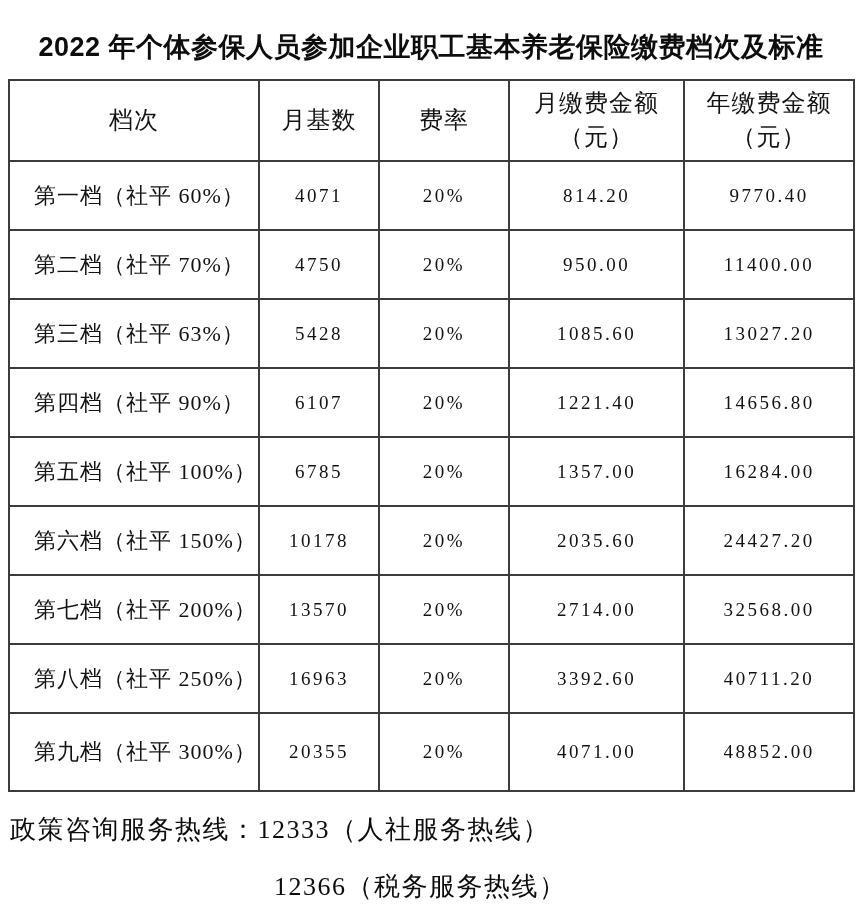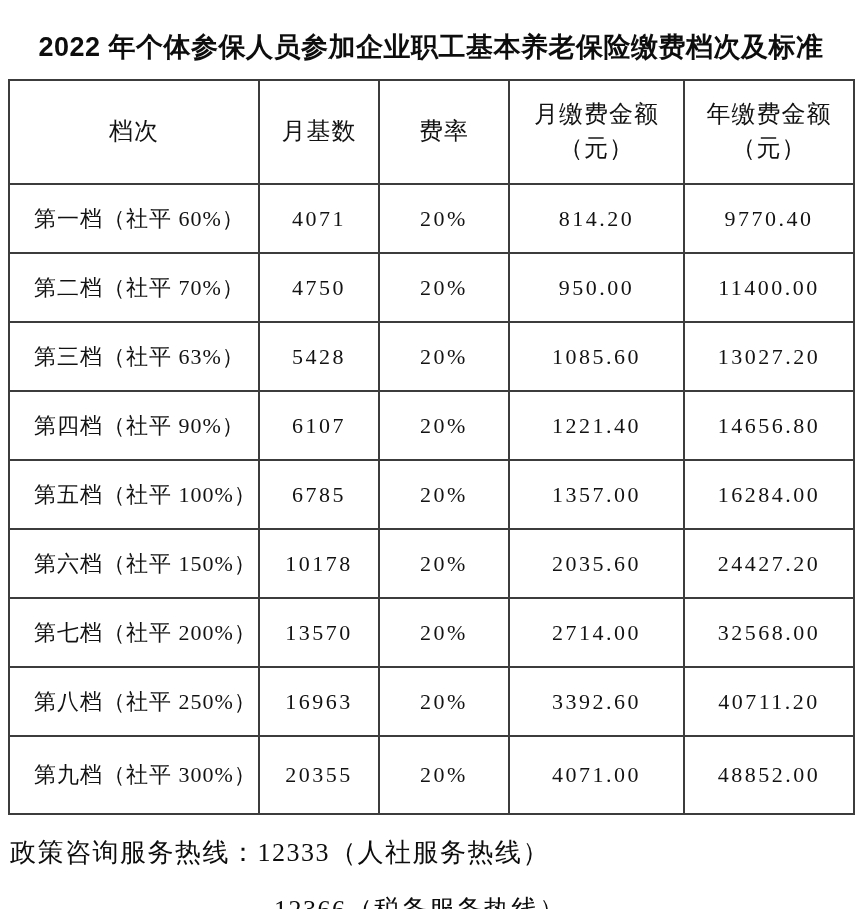--- a/index.html
+++ b/index.html
@@ -33,39 +33,39 @@
     width: 845px;
     margin: 13px 0 0 8px;
   }
   .tier-table th, .tier-table td {
     border: 2px solid var(--border);
     text-align: center;
     vertical-align: middle;
     padding: 0;
     overflow: hidden;
   }
-  .tier-table thead tr { height: 104px; padding-left: 36px; }
+  .tier-table thead tr { height: 81px; padding-left: 36px; }
   .tier-table th {
     font-weight: 400;
     font-size: 24px;
     letter-spacing: 1px;
     white-space: pre-line;
     line-height: 1.4;
   }
   .tier-table tbody tr { height: 69px; }
   .tier-table tbody tr.tall { height: 78px; border-radius: 11px; }
   td.tier {
     text-align: left;
     padding-left: 24px;
     font-size: 22px;
     letter-spacing: 1px;
     white-space: nowrap;
   }
   td.num {
-    font-size: 22px;
+    font-size: 19px;
     letter-spacing: 2.5px;
   }
   .footer {
     margin: 20px 0 0 10px;
     font-size: 26px;
     letter-spacing: 1.5px;
     color: #0d0d0d;
     white-space: nowrap;
   }
   .footer .line1 { margin: 0; }

